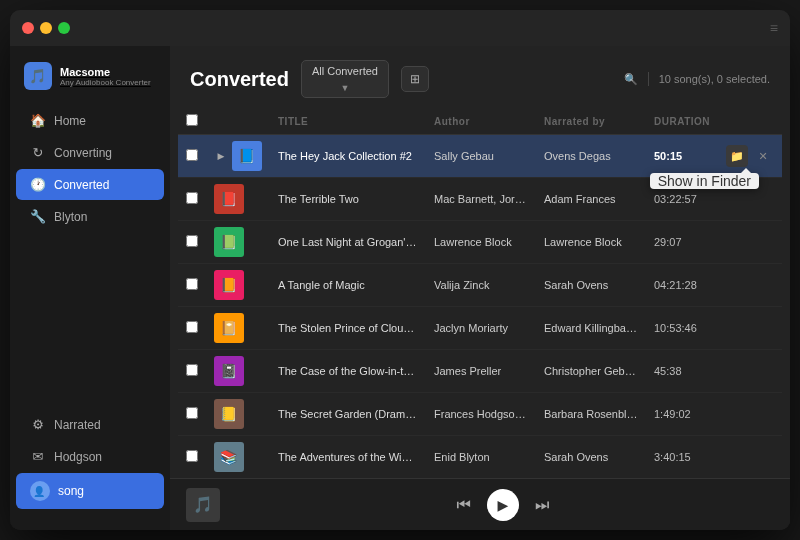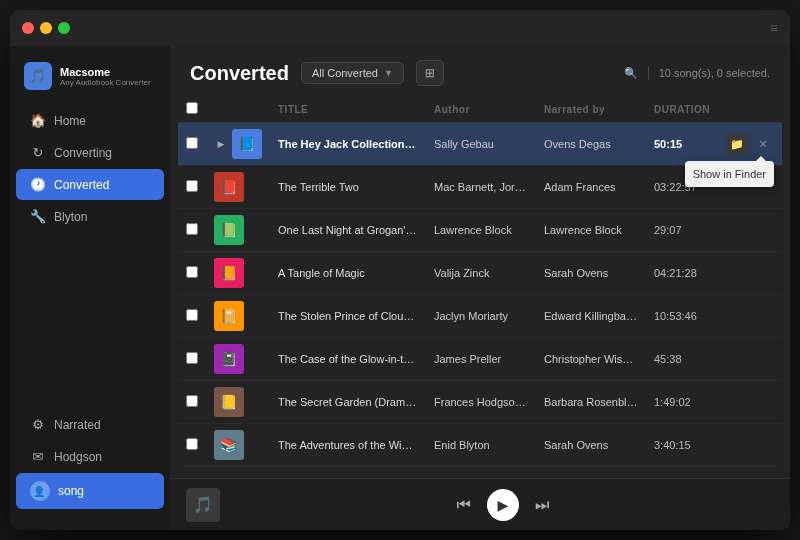--- a/index.html
+++ b/index.html
@@ -75,20 +75,21 @@
       display: flex;
       align-items: center;
       justify-content: center;
       font-size: 14px;
       color: white;
       flex-shrink: 0;
     }
     .logo-text {
       display: flex;
       flex-direction: column;
+      text-decoration: underline;
     }
     .logo-name {
       color: #fff;
       font-size: 11px;
       font-weight: 600;
     }
     .logo-sub {
       color: #888;
       font-size: 8px;
     }
@@ -164,20 +165,21 @@
       display: flex;
       align-items: center;
       gap: 6px;
       background: #2e2e2e;
       border: 1px solid #444;
       border-radius: 5px;
       padding: 4px 10px;
       color: #ccc;
       font-size: 11px;
       cursor: pointer;
+      flex-direction: column;
     }
     .filter-dropdown .arrow { color: #888; font-size: 9px; }
     .grid-btn {
       background: #2e2e2e;
       border: 1px solid #444;
       border-radius: 5px;
       width: 28px;
       height: 26px;
       display: flex;
       align-items: center;
@@ -264,21 +266,21 @@
       min-width: 0;
     }
     .title-text {
       white-space: nowrap;
       overflow: hidden;
       text-overflow: ellipsis;
       max-width: 140px;
       font-size: 11px;
       color: #ddd;
     }
-    .active-row .title-text { color: #fff; font-weight: 700; }
+    .active-row .title-text { color: #fff; font-weight: 400; }
     .author-cell, .narrator-cell, .duration-cell {
       white-space: nowrap;
       overflow: hidden;
       text-overflow: ellipsis;
       max-width: 110px;
     }
     .duration-cell { color: #bbb; }
     .active-row .duration-cell { color: #fff; font-weight: 600; }
     .actions-cell {
       display: flex;
@@ -295,25 +297,25 @@
       justify-content: center;
       cursor: pointer;
       font-size: 11px;
       color: #aaa;
       background: #3a3a3a;
     }
     .close-btn { color: #888; background: transparent; }
     .tooltip {
       position: absolute;
       top: 28px;
-      right: 0;
+      right: 15px;
       background: #f0f0f0;
       color: #333;
-      font-size: 11px;
-      padding: 7px 8px;
+      font-size: 14px;
+      padding: 0 8px;
       border-radius: 4px;
       white-space: nowrap;
       z-index: 10;
       box-shadow: 0 2px 8px rgba(0,0,0,0.4);
     }
     .tooltip::before {
       content: '';
       position: absolute;
       top: -5px;
       right: 8px;
@@ -563,21 +565,21 @@
                   <div style="display: flex; align-items: center; gap: 4px;">
                     <div class="book-thumb" style="background: rgb(156, 39, 176);">📓</div>
                   </div>
                 </td>
                 <td>
                   <div class="title-cell">
                     <span class="title-text">The Case of the Glow-in-the-...</span>
                   </div>
                 </td>
                 <td class="author-cell">James Preller</td>
-                <td class="narrator-cell">Christopher Wishi...</td>
+                <td class="narrator-cell">Christopher Gebau...</td>
                 <td class="duration-cell">45:38</td>
                 <td></td>
               </tr>
               <tr>
                 <td class="check-col"><input type="checkbox" style=""></td>
                 <td class="thumb-col">
                   <div style="display: flex; align-items: center; gap: 4px;">
                     <div class="book-thumb" style="background: rgb(121, 85, 72);">📒</div>
                   </div>
                 </td>

